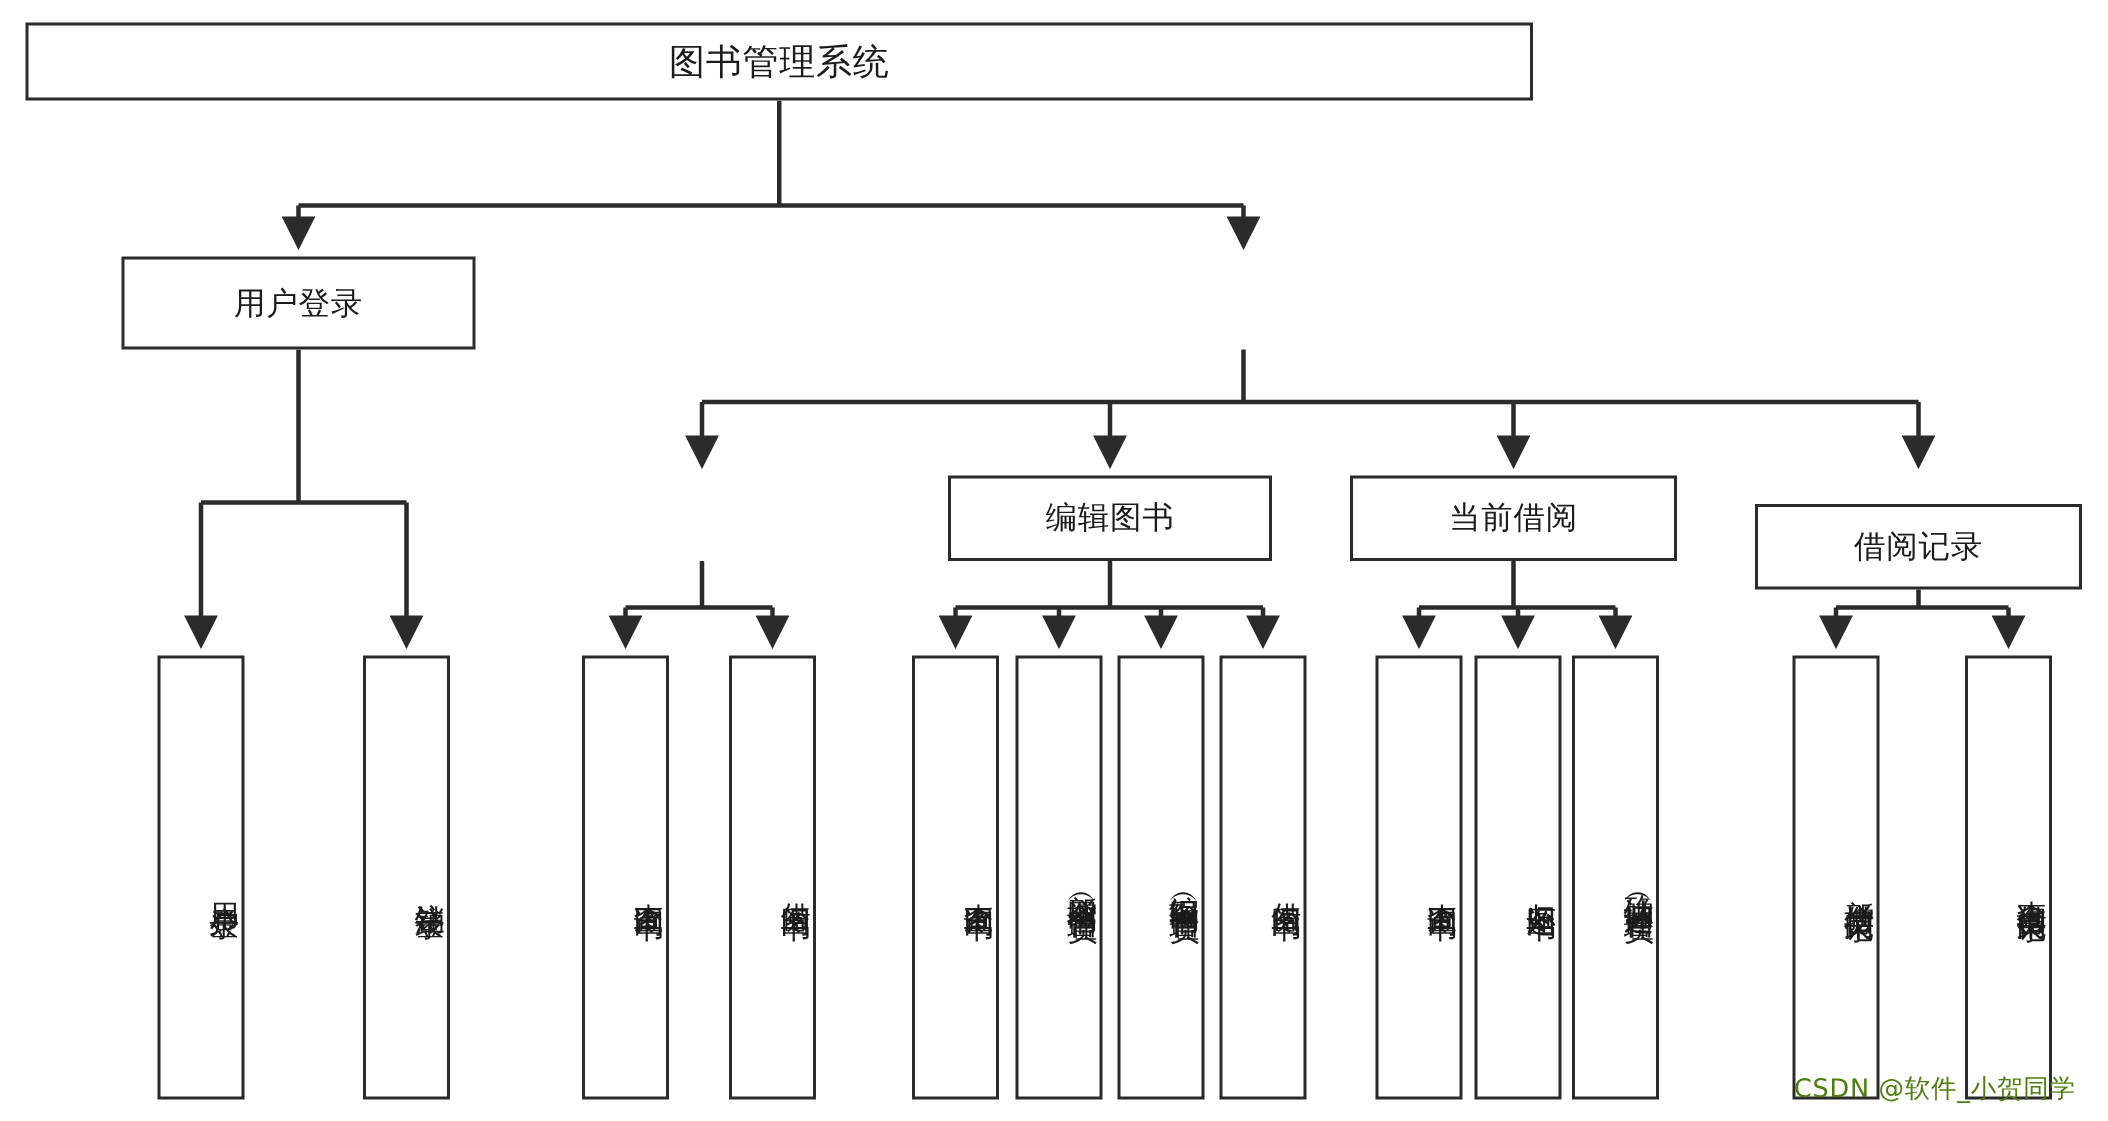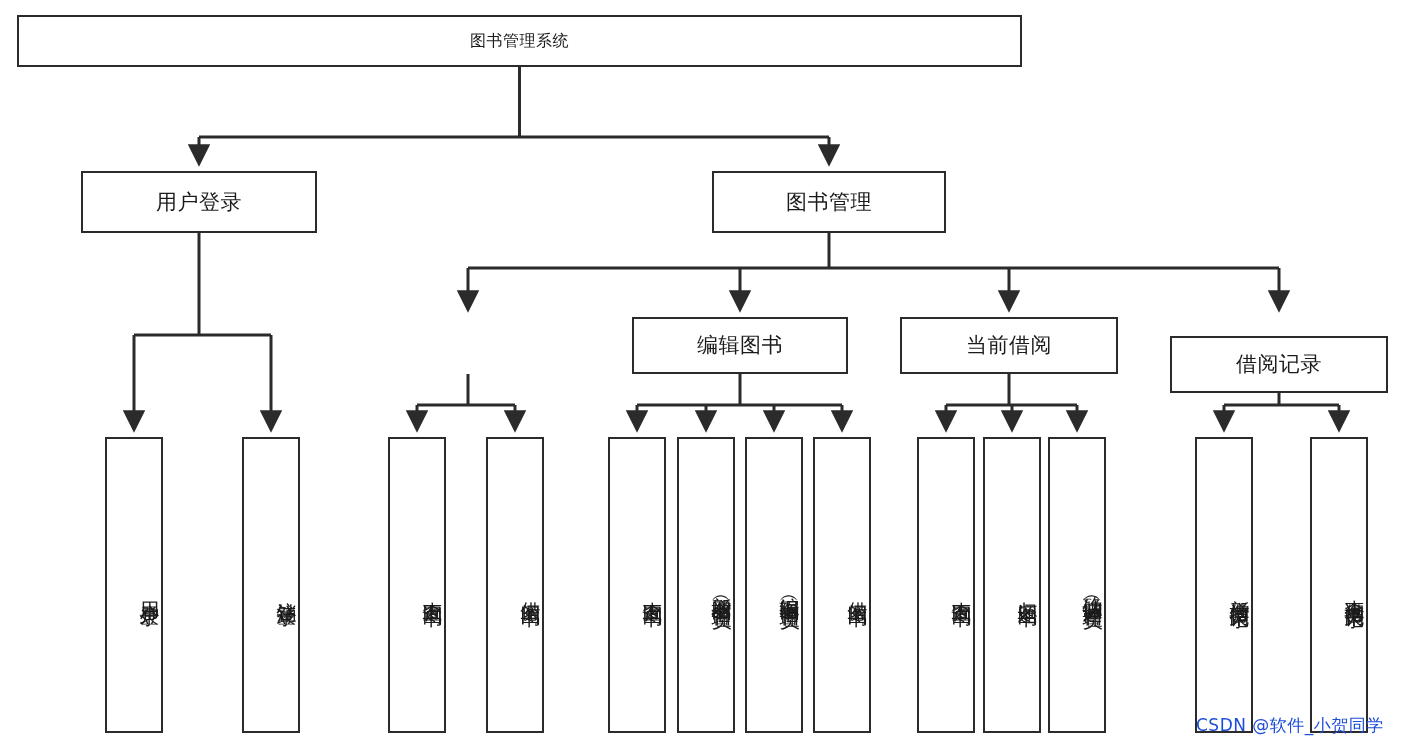--- a/index.html
+++ b/index.html
@@ -37,21 +37,21 @@
   .node.vert {
     writing-mode: vertical-rl;
     text-orientation: upright;
     font-size: 20px;
     letter-spacing: 2px;
     align-items: flex-start;
     justify-content: center;
     padding-top: 10px;
   }
   .node.root {
-    font-size: 16px;
+    font-size: 24px;
   }
   #wires {
     position: absolute;
     left: 0;
     top: 0;
     width: 1405px;
     height: 747px;
     pointer-events: none;
   }
   .watermark {
@@ -114,21 +114,20 @@
       <path d="M 1224 405 L 1339 405"></path>
       <path d="M 1224 405 L 1224 429" marker-end="url(#arrow)"></path>
       <path d="M 1339 405 L 1339 429" marker-end="url(#arrow)"></path>
     </g>
   </svg>
 
   <div class="node horiz root" id="n-root" style="left: 17px; top: 15px; width: 1005px; height: 52px;">图书管理系统</div>
 
   <div class="node horiz" id="n-user-login" style="left: 81px; top: 171px; width: 236px; height: 62px;">用户登录</div>
 
-  <div class="node horiz" id="n-book-admin" style="left: 712px; top: 171px; width: 234px; height: 62px;">图书管理</div>
 
 
   <div class="node horiz" id="n-book-borrow" style="left: 632px; top: 317px; width: 216px; height: 57px;">编辑图书</div>
 
   <div class="node horiz" id="n-current-borrow" style="left: 900px; top: 317px; width: 218px; height: 57px;">当前借阅</div>
 
   <div class="node horiz" id="n-borrow-record" style="left: 1170px; top: 317px; width: 218px; height: 57px; margin-top: 19px;">借阅记录</div>
 
   <div class="node vert" id="n-leaf-0" style="left: 105px; top: 437px; width: 58px; height: 296px;">用户登录</div>
 
@@ -149,14 +148,14 @@
   <div class="node vert" id="n-leaf-8" style="left: 917px; top: 437px; width: 58px; height: 296px;">查询图书</div>
 
   <div class="node vert" id="n-leaf-9" style="left: 983px; top: 437px; width: 58px; height: 296px;">归还图书</div>
 
   <div class="node vert" id="n-leaf-10" style="left: 1048px; top: 437px; width: 58px; height: 296px;">确认归还（管理员）</div>
 
   <div class="node vert" id="n-leaf-11" style="left: 1195px; top: 437px; width: 58px; height: 296px;">新增借阅记录</div>
 
   <div class="node vert" id="n-leaf-12" style="left: 1310px; top: 437px; width: 58px; height: 296px;">查询借阅记录</div>
 
-  <div class="watermark" id="wm" style="left: 1196px; top: 714px; color: #1d4ed8;">CSDN @软件_小贺同学</div>
+  <div class="watermark" id="wm" style="left: 1196px; top: 714px; color: #4d7c0f;">CSDN @软件_小贺同学</div>
 </div>
 
 </body></html>

